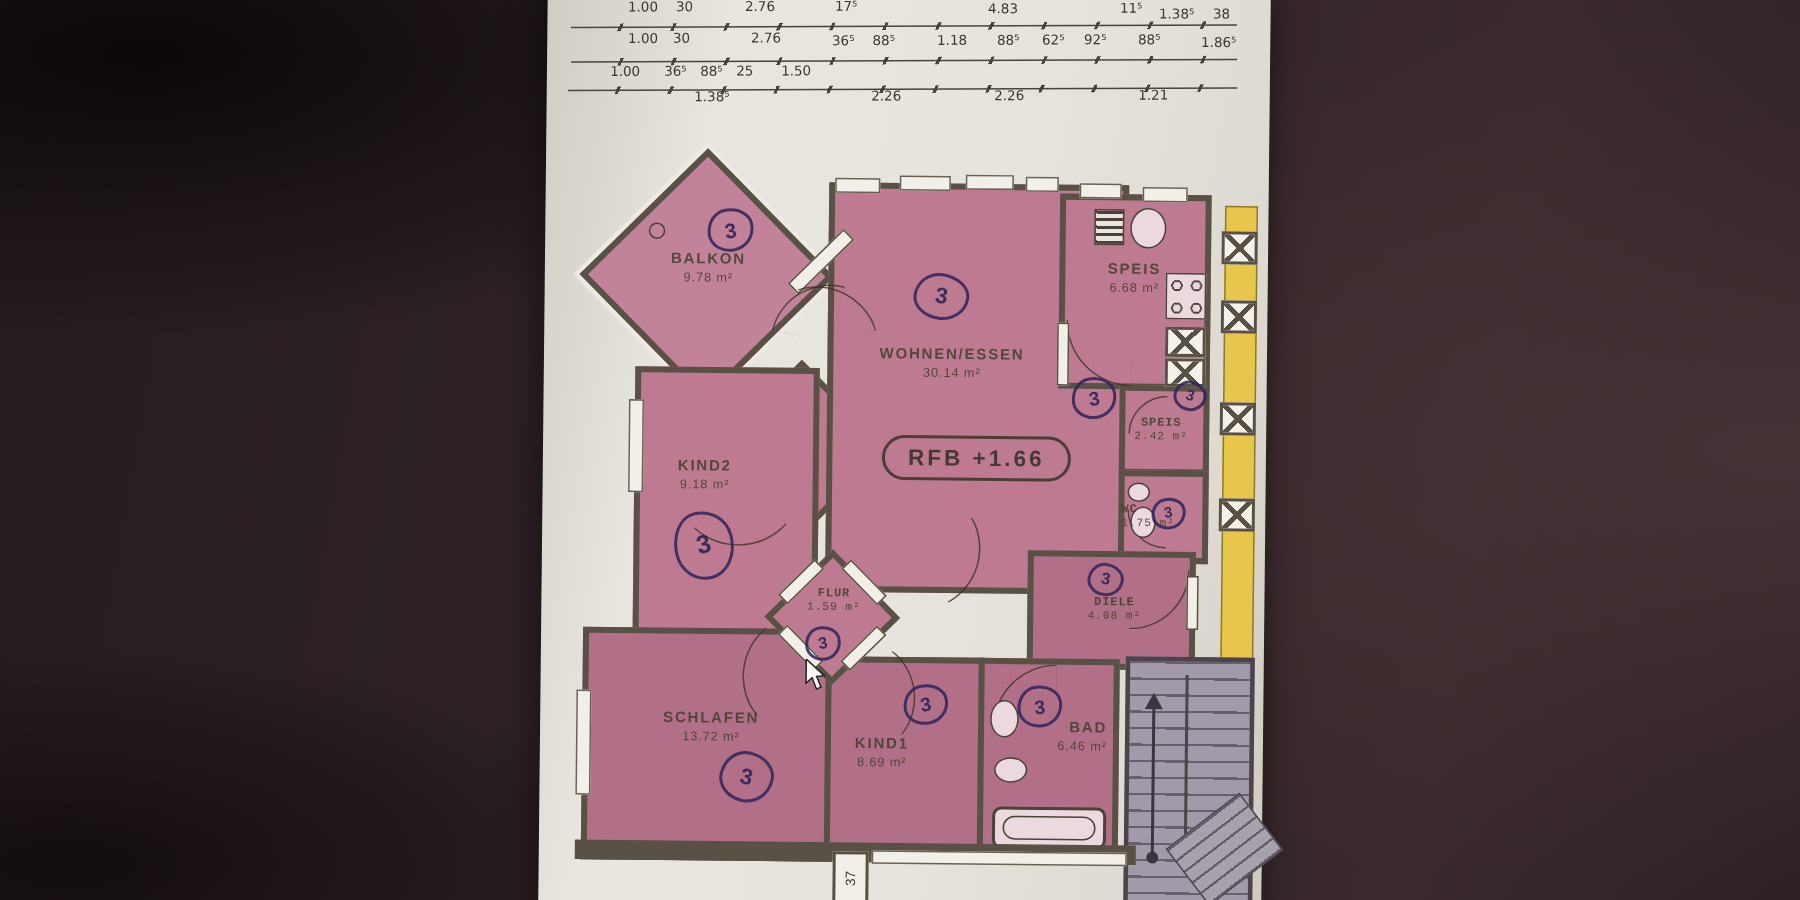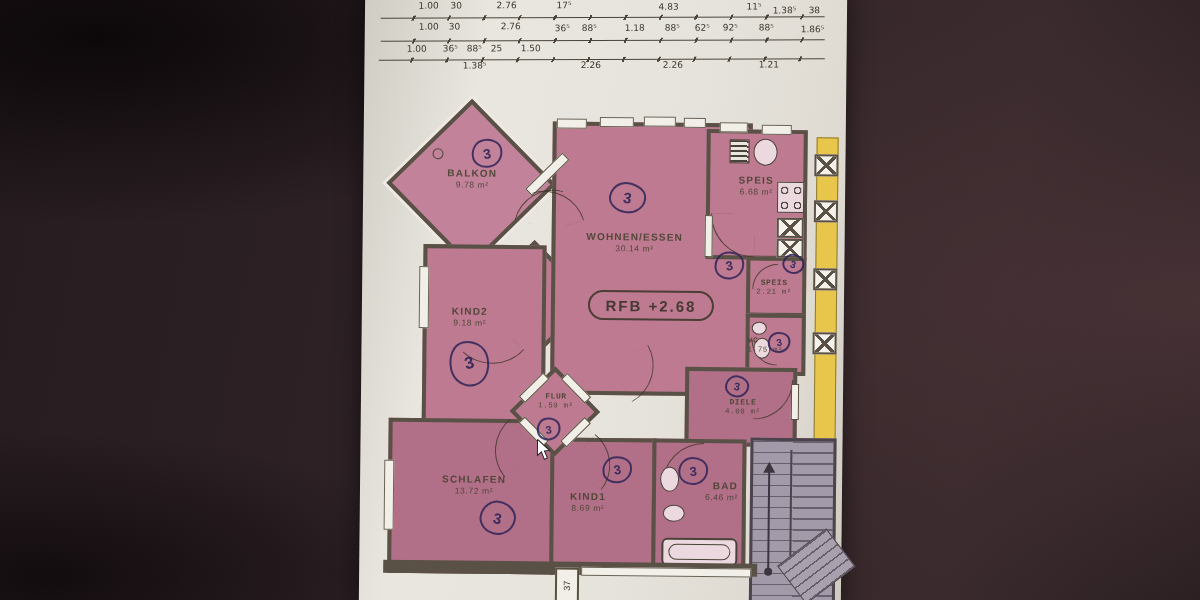--- a/index.html
+++ b/index.html
@@ -217,21 +217,21 @@
       <div class="nm" style="left:206px;top:230px;width:120px">
         <span>WOHNEN/ESSEN</span>
         <span class="ar">30.14 m²</span>
       </div>
       <div class="nm" style="left:352px;top:172px;width:70px">
         <span>SPEIS</span>
         <span class="ar">6.68 m²</span>
       </div>
       <div class="nm sm" style="left:382px;top:276px;width:48px">
         <span>SPEIS</span>
-        <span class="ar">2.21 m²</span>
+        <span class="ar">2.42 m²</span>
       </div>
       <div class="nm sm" style="left:380px;top:334px;width:40px;text-align:left">
         <span>WC</span>
         <span class="ar">1.75 m²</span>
       </div>
       <div class="nm" style="left:62px;top:306px;width:80px">
         <span>KIND2</span>
         <span class="ar">9.18 m²</span>
       </div>
       <div class="nm sm" style="left:160px;top:392px;width:58px">
@@ -249,21 +249,21 @@
       <div class="nm" style="left:190px;top:490px;width:64px">
         <span>KIND1</span>
         <span class="ar">8.69 m²</span>
       </div>
       <div class="nm" style="left:312px;top:478px;width:60px;text-align:right">
         <span>BAD</span>
         <span class="ar">6.46 m²</span>
       </div>
 
       <div class="rfb" style="left:220px;top:290px;width:126px;height:30px">
-        <span>RFB +2.68</span>
+        <span>RFB +1.66</span>
       </div>
 
       <div class="mark" style="left:102px;top:140px;width:27px;height:25px;font-size:14px">3</div>
       <div class="mark" style="left:240px;top:182px;width:33px;height:27px;font-size:15px;transform:rotate(8deg)">3</div>
       <div class="mark" style="left:346px;top:250px;width:26px;height:24px;font-size:13px">3</div>
       <div class="mark" style="left:414px;top:252px;width:18px;height:16px;font-size:10px;transform:rotate(16deg)">3</div>
       <div class="mark" style="left:400px;top:330px;width:19px;height:17px;font-size:10px">3</div>
       <div class="mark" style="left:82px;top:342px;width:36px;height:42px;font-size:17px;transform:rotate(-14deg)">3</div>
       <div class="mark" style="left:170px;top:418px;width:20px;height:19px;font-size:11px">3</div>
       <div class="mark" style="left:358px;top:374px;width:20px;height:18px;font-size:11px;transform:rotate(10deg)">3</div>

